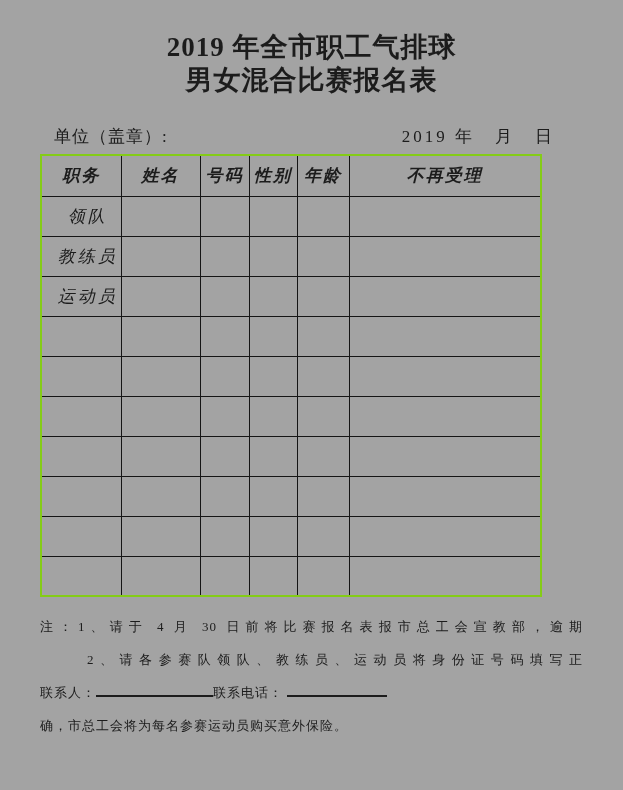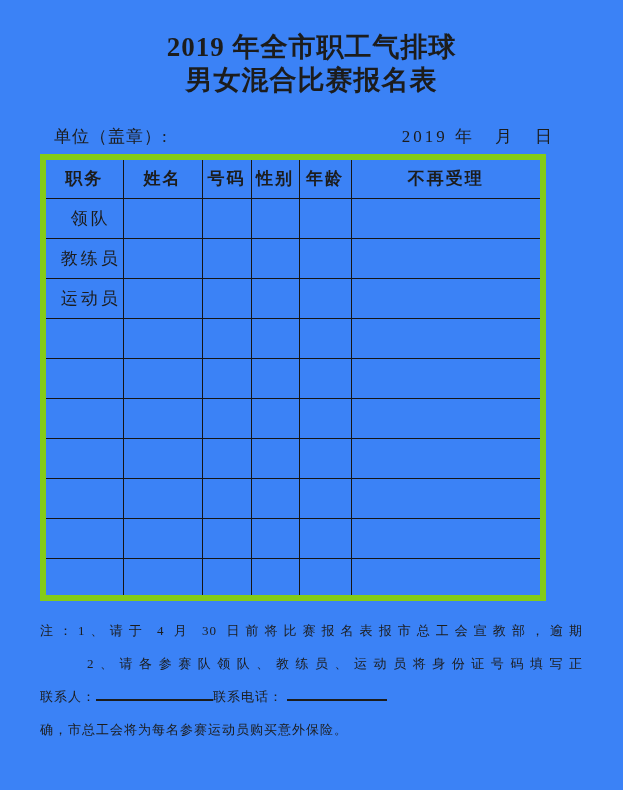--- a/index.html
+++ b/index.html
@@ -8,21 +8,21 @@
     width: 623px;
     height: 790px;
     font-family: "Liberation Serif", "DejaVu Serif", serif;
     color: #1c1c1c;
     overflow: hidden;
   }
   .page {
     width: 623px;
     height: 790px;
     padding: 0 40px;
-    background: #3b82f6;
+    background: #a3a3a3;
   }
   .title-block {
     padding-top: 31px;
     text-align: center;
     font-weight: bold;
     font-size: 27px;
     line-height: 33px;
     letter-spacing: 1px;
   }
   .info-row {
@@ -39,21 +39,22 @@
     letter-spacing: 1px;
   }
   .date-label {
     padding-right: 28px;
     letter-spacing: 3px;
   }
   table.reg-table {
     border-collapse: collapse;
     table-layout: fixed;
     width: 500px;
-    border: 6px solid #84cc16;
+    border: 2px solid #84cc16;
+    font-style: italic;
   }
   .reg-table th, .reg-table td {
     border: 1.5px solid #151515;
     font-size: 17px;
     overflow: hidden;
     white-space: nowrap;
   }
   .reg-table th {
     height: 41px;
     font-weight: bold;

